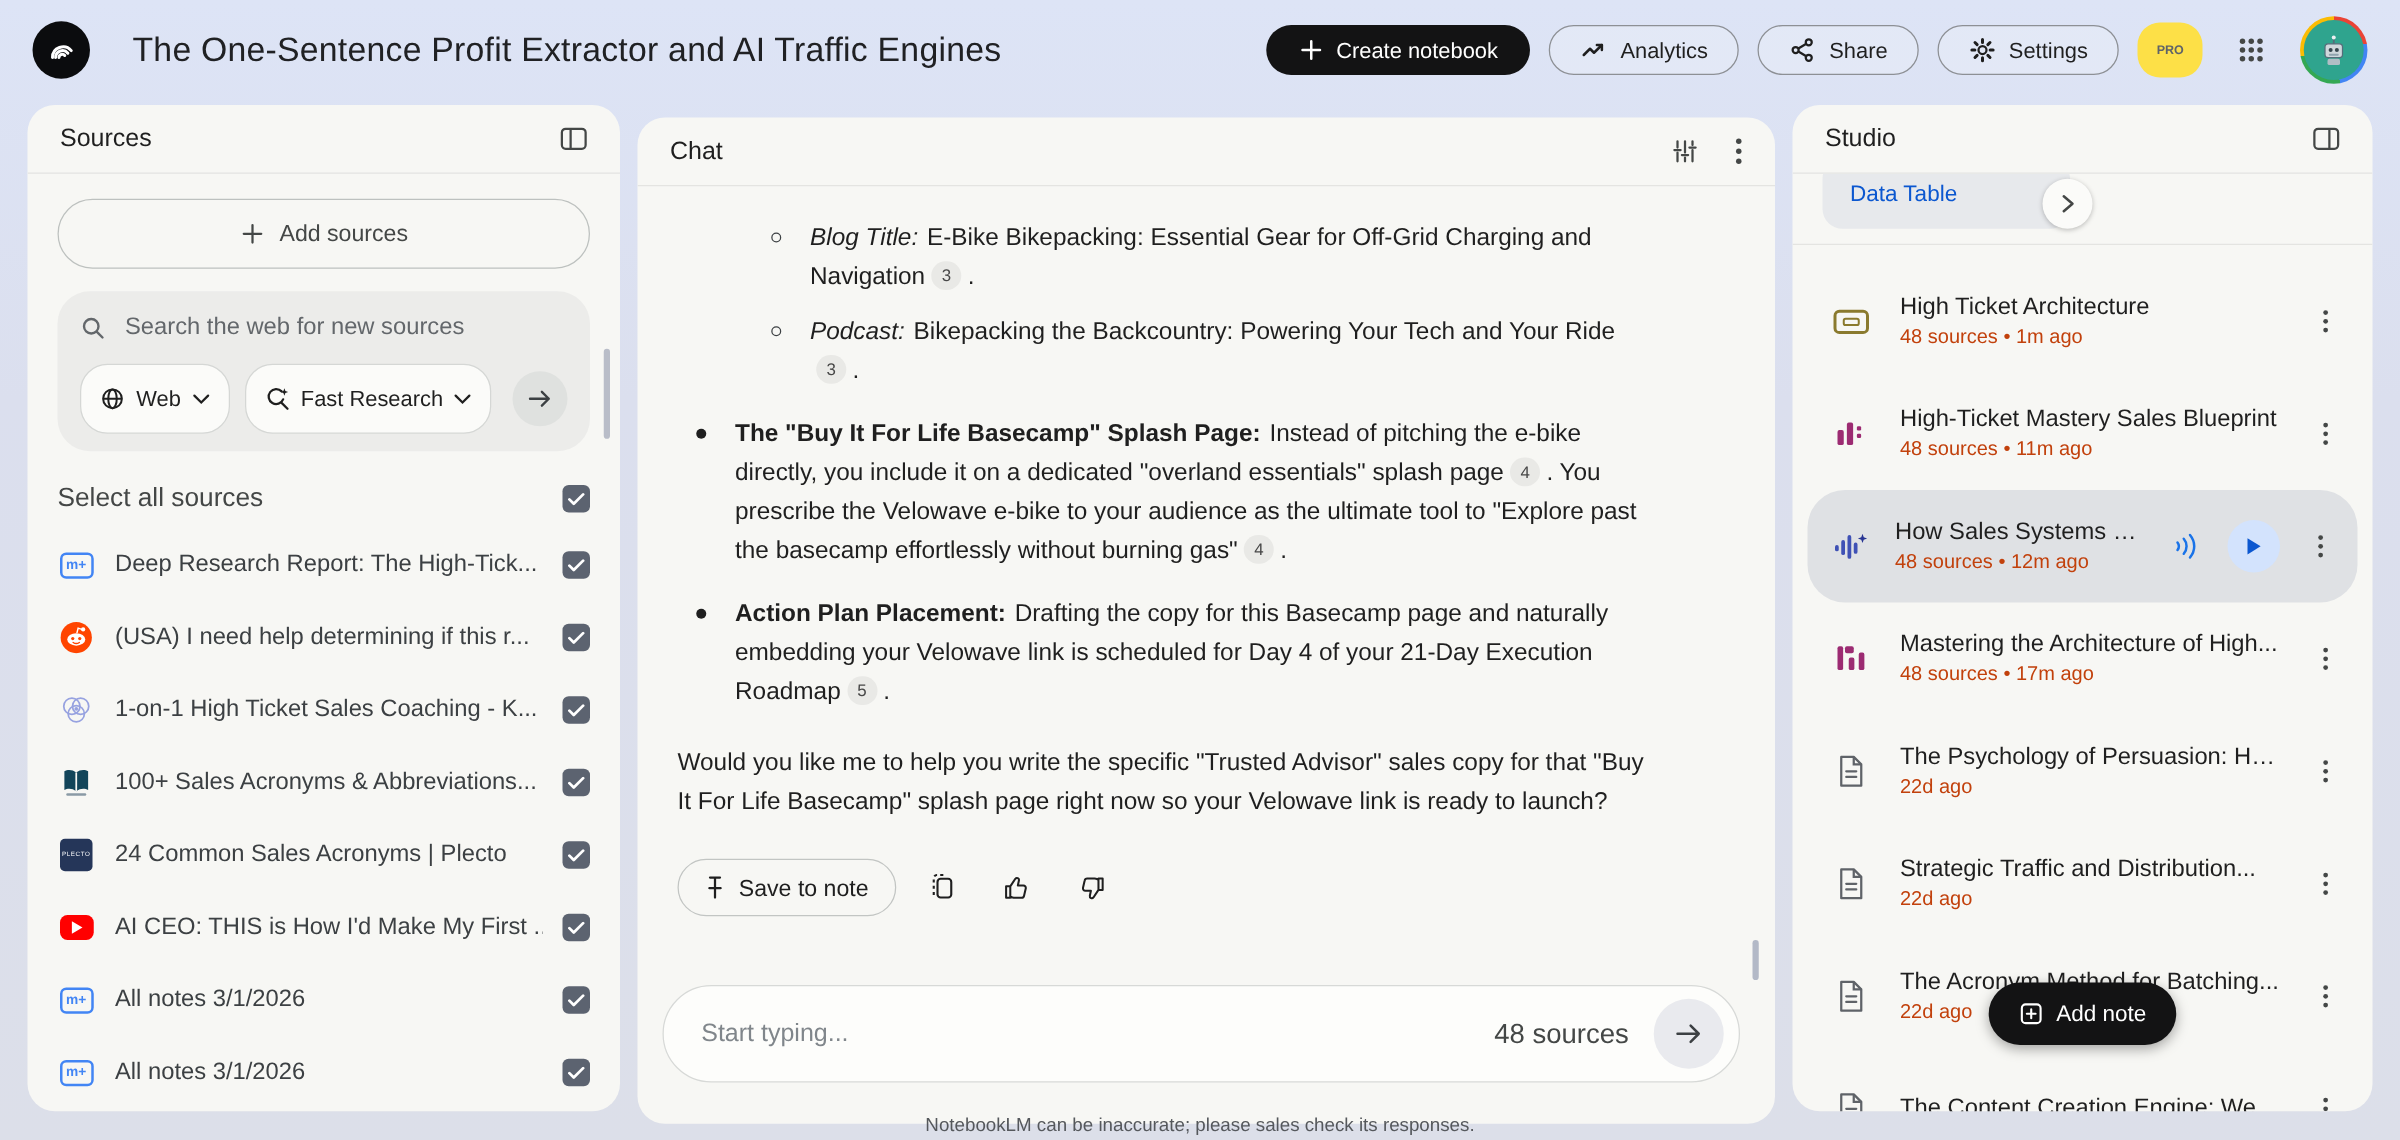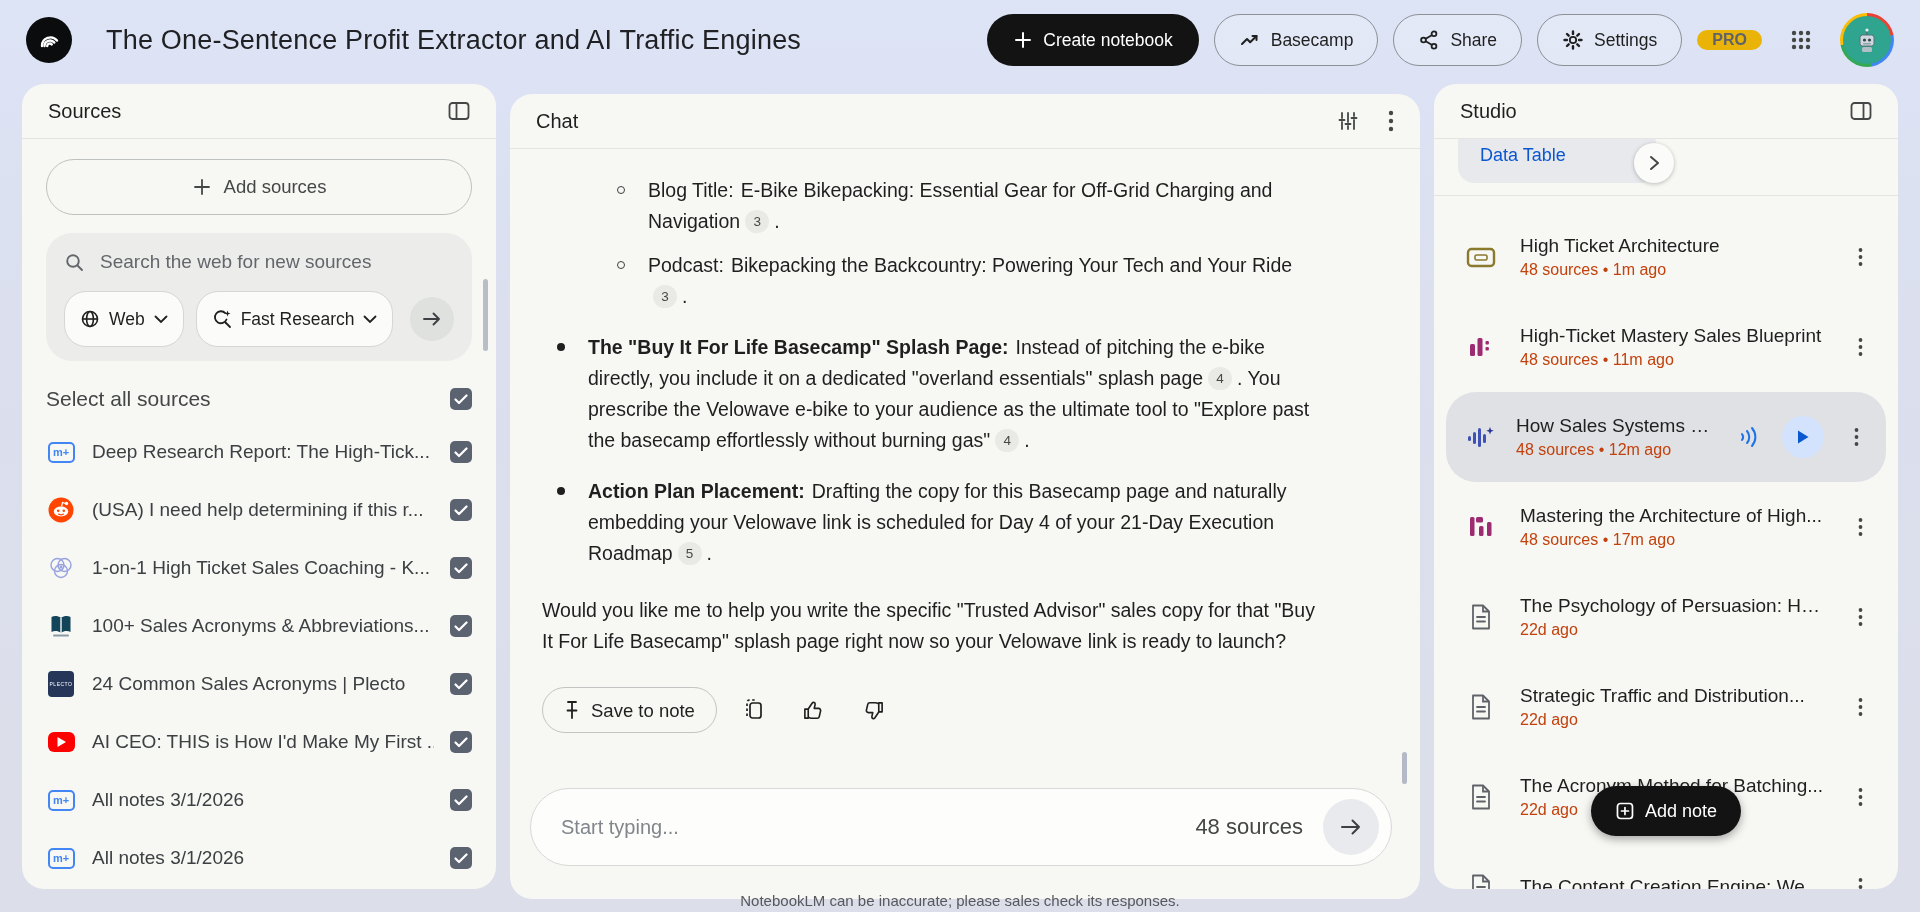--- a/index.html
+++ b/index.html
@@ -10,24 +10,24 @@
     color:#1f1f1f; position:relative;
   }
   svg { display:block; }
   .ic { display:inline-flex; align-items:center; justify-content:center; flex:none; }
 
   
   .topbar { height:80px; display:flex; align-items:center; padding:0 26px; }
   .logo { width:46px; height:46px; border-radius:50%; background:#0b0c0e; display:flex; align-items:center; justify-content:center; flex:none; }
   .nb-title { font-size:27px; margin-left:34px; color:#202124; letter-spacing:.2px; }
   .top-right { margin-left:auto; display:flex; align-items:center; gap:15px; }
-  .btn { display:inline-flex; align-items:center; gap:10px; height:52px; border-radius:28px; font-size:17.5px; cursor:pointer; }
+  .btn { display:inline-flex; align-items:center; gap:10px; height:40px; border-radius:28px; font-size:17.5px; cursor:pointer; }
   .btn-dark { background:#131314; color:#fff; padding:0 26px; }
   .btn-outline { border:1px solid #8d9095; color:#1f1f1f; padding:0 24px; background:rgba(255,255,255,.18); }
-  .pro-badge { background:#eab308; border-radius:18px; height:20px; display:flex; align-items:center; padding:0 15px; font-size:16px; font-weight:bold; color:#5f6368; }
+  .pro-badge { background:#fde047; border-radius:18px; height:44px; display:flex; align-items:center; padding:0 15px; font-size:10px; font-weight:bold; color:#5f6368; }
   .apps-btn { width:48px; height:48px; display:flex; align-items:center; justify-content:center; }
   .avatar-ring { width:54px; height:54px; border-radius:50%; padding:3px;
     background:conic-gradient(#ea4335 0 22%, #4285f4 22% 47%, #34a853 47% 72%, #fbbc04 72% 100%); }
   .avatar-in { width:100%; height:100%; border-radius:50%; background:#2fa48e; display:flex; align-items:center; justify-content:center; overflow:hidden; }
 
   
   .panel { position:absolute; top:84px; height:805px; background:#f7f7f4; border-radius:22px; overflow:hidden; }
   #sourcesPanel { left:22px; width:474px; }
   #chatPanel { left:510px; width:910px;margin-top:10px; }
   #studioPanel { left:1434px; width:464px; }
@@ -59,21 +59,21 @@
 
   
   .chat-body { padding:26px 94px 0 25px; font-size:19.5px; line-height:31px; color:#1f1f1f; }
   .b-row { display:flex; margin-bottom:13px; }
   .b-row .marker { width:22px; flex:none; display:flex; justify-content:center; padding-top:11px; }
   .dot-open { width:8px; height:8px; border:1.8px solid #3c4043; border-radius:50%; }
   .dot-fill { width:8px; height:8px; background:#1f1f1f; border-radius:50%; }
   .sub { margin-left:75px; }
   .main { margin-left:15px; margin-top:20px; }
   .b-text { flex:1; padding-left:16px; }
-  .seg-i { margin-right:7px; }
+  .seg-i { font-style:italic; margin-right:7px; }
   .seg-b { font-weight:bold; margin-right:7px; }
   .cite { display:inline-block; background:#e9e9e6; border-radius:12px; min-width:24px; text-align:center; padding:0 8px; font-size:13.5px; line-height:23px; color:#474747; margin:0 5px; vertical-align:2px; cursor:pointer; }
   .closing { margin:26px 0 0 7px; max-width:800px; }
   .action-row { margin:30px 0 0 7px; display:flex; align-items:center; }
   .save-pill { height:46px; border:1px solid #c2c5c3; border-radius:23px; display:flex; align-items:center; gap:11px; padding:0 21px; font-size:18.5px; color:#1f1f1f; cursor:pointer; }
   .act-ic { width:46px; height:46px; display:flex; align-items:center; justify-content:center; margin-left:14px; cursor:pointer; }
   .chat-time { text-align:center; margin-top:56px; font-size:16px; color:#474747; }
   .input-bar { position:absolute; left:20px; right:28px; bottom:33px; height:78px; background:#fdfdfb; border:1px solid #d7d9d7; border-radius:39px; display:flex; align-items:center; padding:0 12px 0 30px; }
   .input-ph { font-size:20px; color:#80868b; }
   .src-count { margin-left:auto; font-size:22px; color:#444746; }
@@ -120,21 +120,21 @@
       </span>
       <span>Create notebook</span>
     </div>
     <div class="btn btn-outline">
       <span class="ic">
         <svg width="22" height="22" viewBox="0 0 22 22">
             <path d="M3 15l5-5 3.2 3.2L17.5 7" stroke="#1f1f1f" stroke-width="2" fill="none" stroke-linecap="round" stroke-linejoin="round"></path>
             <path d="M13.5 7h4v4" stroke="#1f1f1f" stroke-width="2" fill="none" stroke-linecap="round" stroke-linejoin="round"></path>
           </svg>
       </span>
-      <span>Basecamp</span>
+      <span>Analytics</span>
     </div>
     <div class="btn btn-outline">
       <span class="ic">
         <svg width="22" height="22" viewBox="0 0 22 22" fill="none" stroke="#1f1f1f" stroke-width="1.8">
             <circle cx="5.5" cy="11" r="2.4"></circle>
             <circle cx="16" cy="4.8" r="2.4"></circle>
             <circle cx="16" cy="17.2" r="2.4"></circle>
             <path d="M7.7 9.8l6-3.6M7.7 12.2l6 3.6"></path>
           </svg>
       </span>

